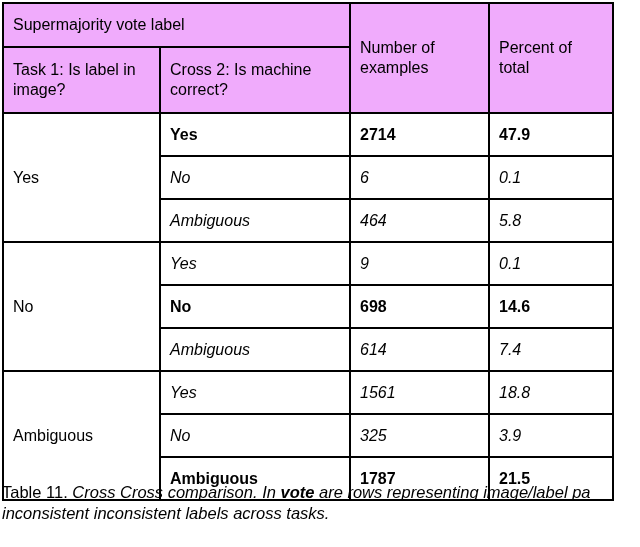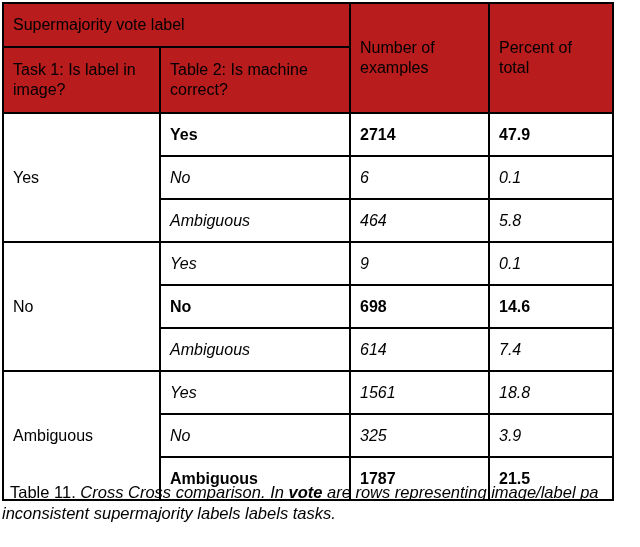--- a/index.html
+++ b/index.html
@@ -22,42 +22,42 @@
     font-size: 16px;
     line-height: 20px;
   }
   table.data-table td {
     border: 2px solid #000000;
     padding: 2px 8px 2px 9px;
     vertical-align: middle;
     text-align: left;
     overflow: hidden;
   }
-  td.hdr { background: #b91c1c; }
+  td.hdr { background: #f0abfc; }
   td.hdr-top { text-align: center; height: 38px; }
   td.hdr-sub { height: 60px; vertical-align: middle; }
   td.hdr-span { vertical-align: middle; }
   tr.data-row td { height: 37px; }
   td.group-cell { vertical-align: top; padding-top: 10px; }
   td.emph-bold { font-weight: bold; font-style: normal; }
   td.emph-italic { font-style: italic; font-weight: normal; }
   .caption {
     position: absolute;
     left: 2px;
     top: 482px;
     width: 638px;
     font-size: 16.5px;
     line-height: 21px;
   }
   .caption-line {
     white-space: nowrap;
     overflow: hidden;
     width: 638px;
   }
-  .seg-plain { font-style: normal; font-weight: normal; padding-left: 8px; }
+  .seg-plain { font-style: normal; font-weight: normal; }
   .seg-italic { font-style: italic; font-weight: normal; }
   .seg-bold-italic { font-style: italic; font-weight: bold; }
 </style>
 </head>
 <body>
 
 <div id="page">
 
   <table class="data-table">
     <colgroup>
@@ -67,21 +67,21 @@
       <col style="width:124px">
     </colgroup>
     <tbody>
       <tr>
         <td class="hdr hdr-top" colspan="2">Supermajority vote label</td>
         <td class="hdr hdr-span" rowspan="2">Number of examples</td>
         <td class="hdr hdr-span" rowspan="2">Percent of total</td>
       </tr>
       <tr>
         <td class="hdr hdr-sub">Task 1: Is label in image?</td>
-        <td class="hdr hdr-sub">Table 2: Is machine correct?</td>
+        <td class="hdr hdr-sub">Cross 2: Is machine correct?</td>
       </tr>
 
       <tr class="data-row">
         <td class="group-cell" rowspan="3">Yes</td>
         <td class="emph-bold">Yes</td>
         <td class="emph-bold">2714</td>
         <td class="emph-bold">47.9</td>
       </tr>
       <tr class="data-row">
         <td class="emph-italic">No</td>
@@ -128,17 +128,17 @@
         <td class="emph-bold">21.5</td>
       </tr>
     </tbody>
   </table>
 
   <div class="caption">
     <div class="caption-line">
       <span class="seg-plain">Table 11. </span><span class="seg-italic">Cross Cross comparison. In </span><span class="seg-bold-italic">vote</span><span class="seg-italic"> are rows representing image/label pa</span>
     </div>
     <div class="caption-line">
-      <span class="seg-italic">inconsistent supermajority labels labels tasks.</span>
+      <span class="seg-italic">inconsistent inconsistent labels across tasks.</span>
     </div>
   </div>
 
 </div>
 
 </body></html>

